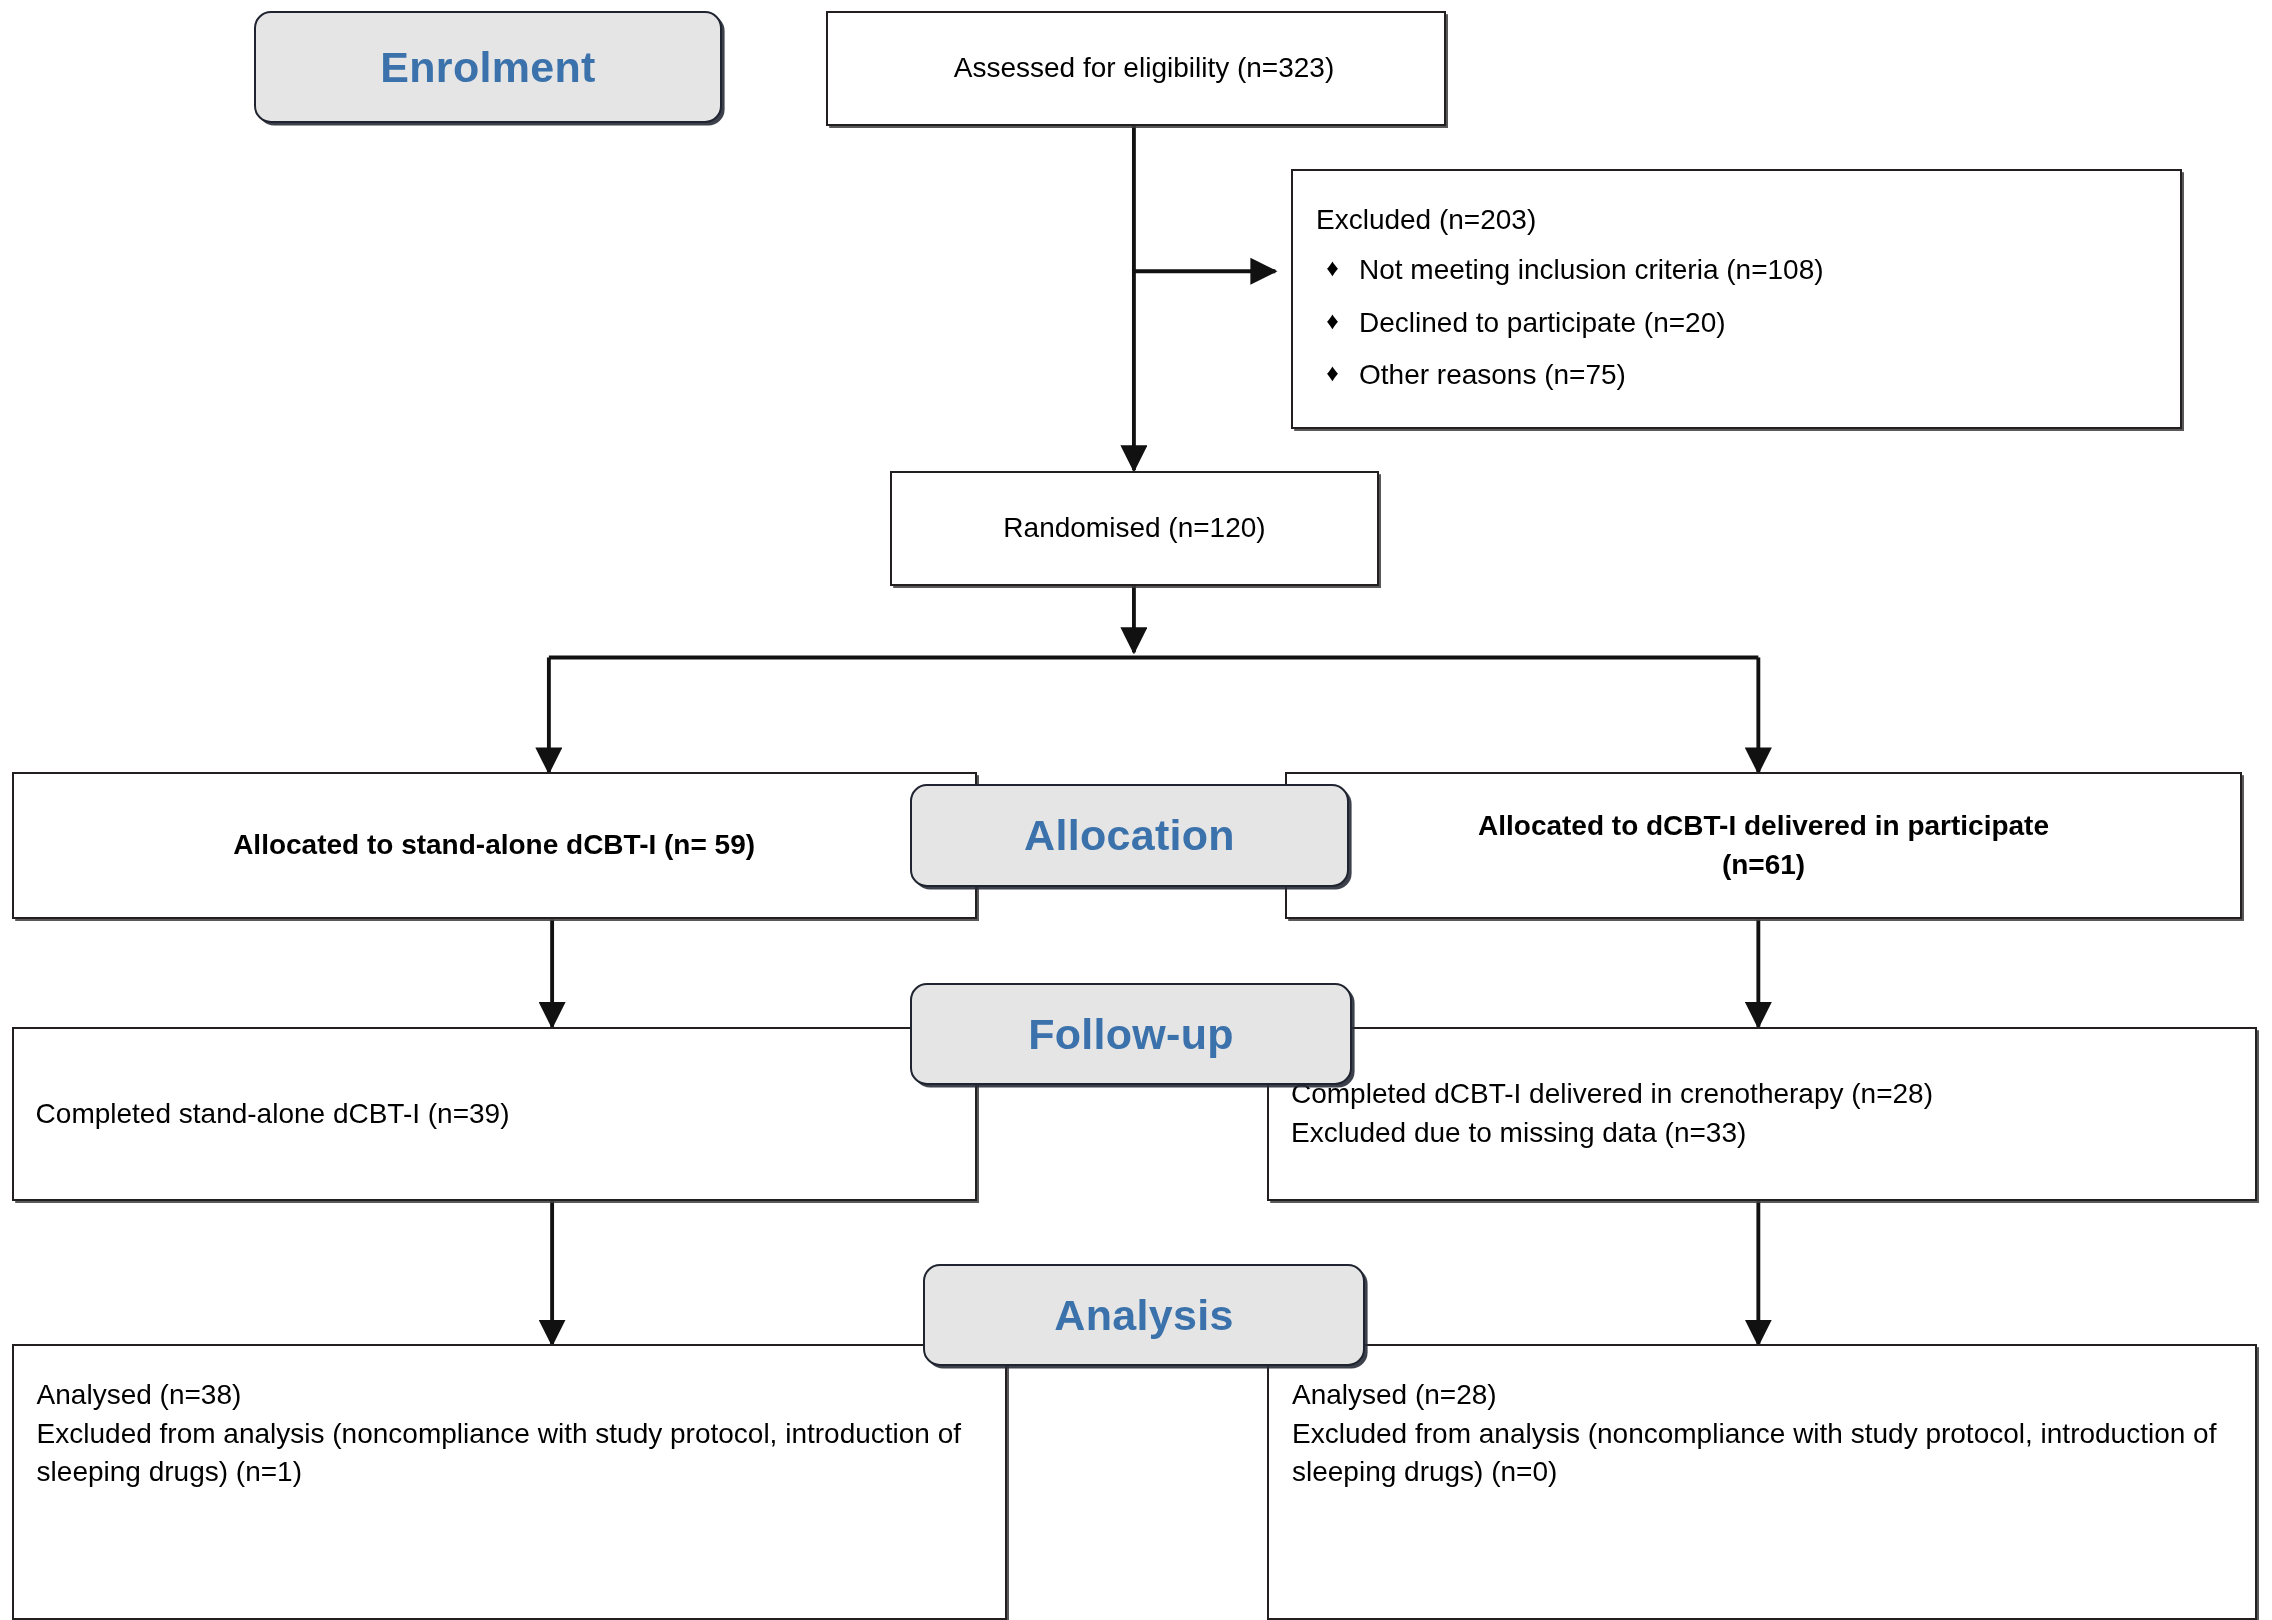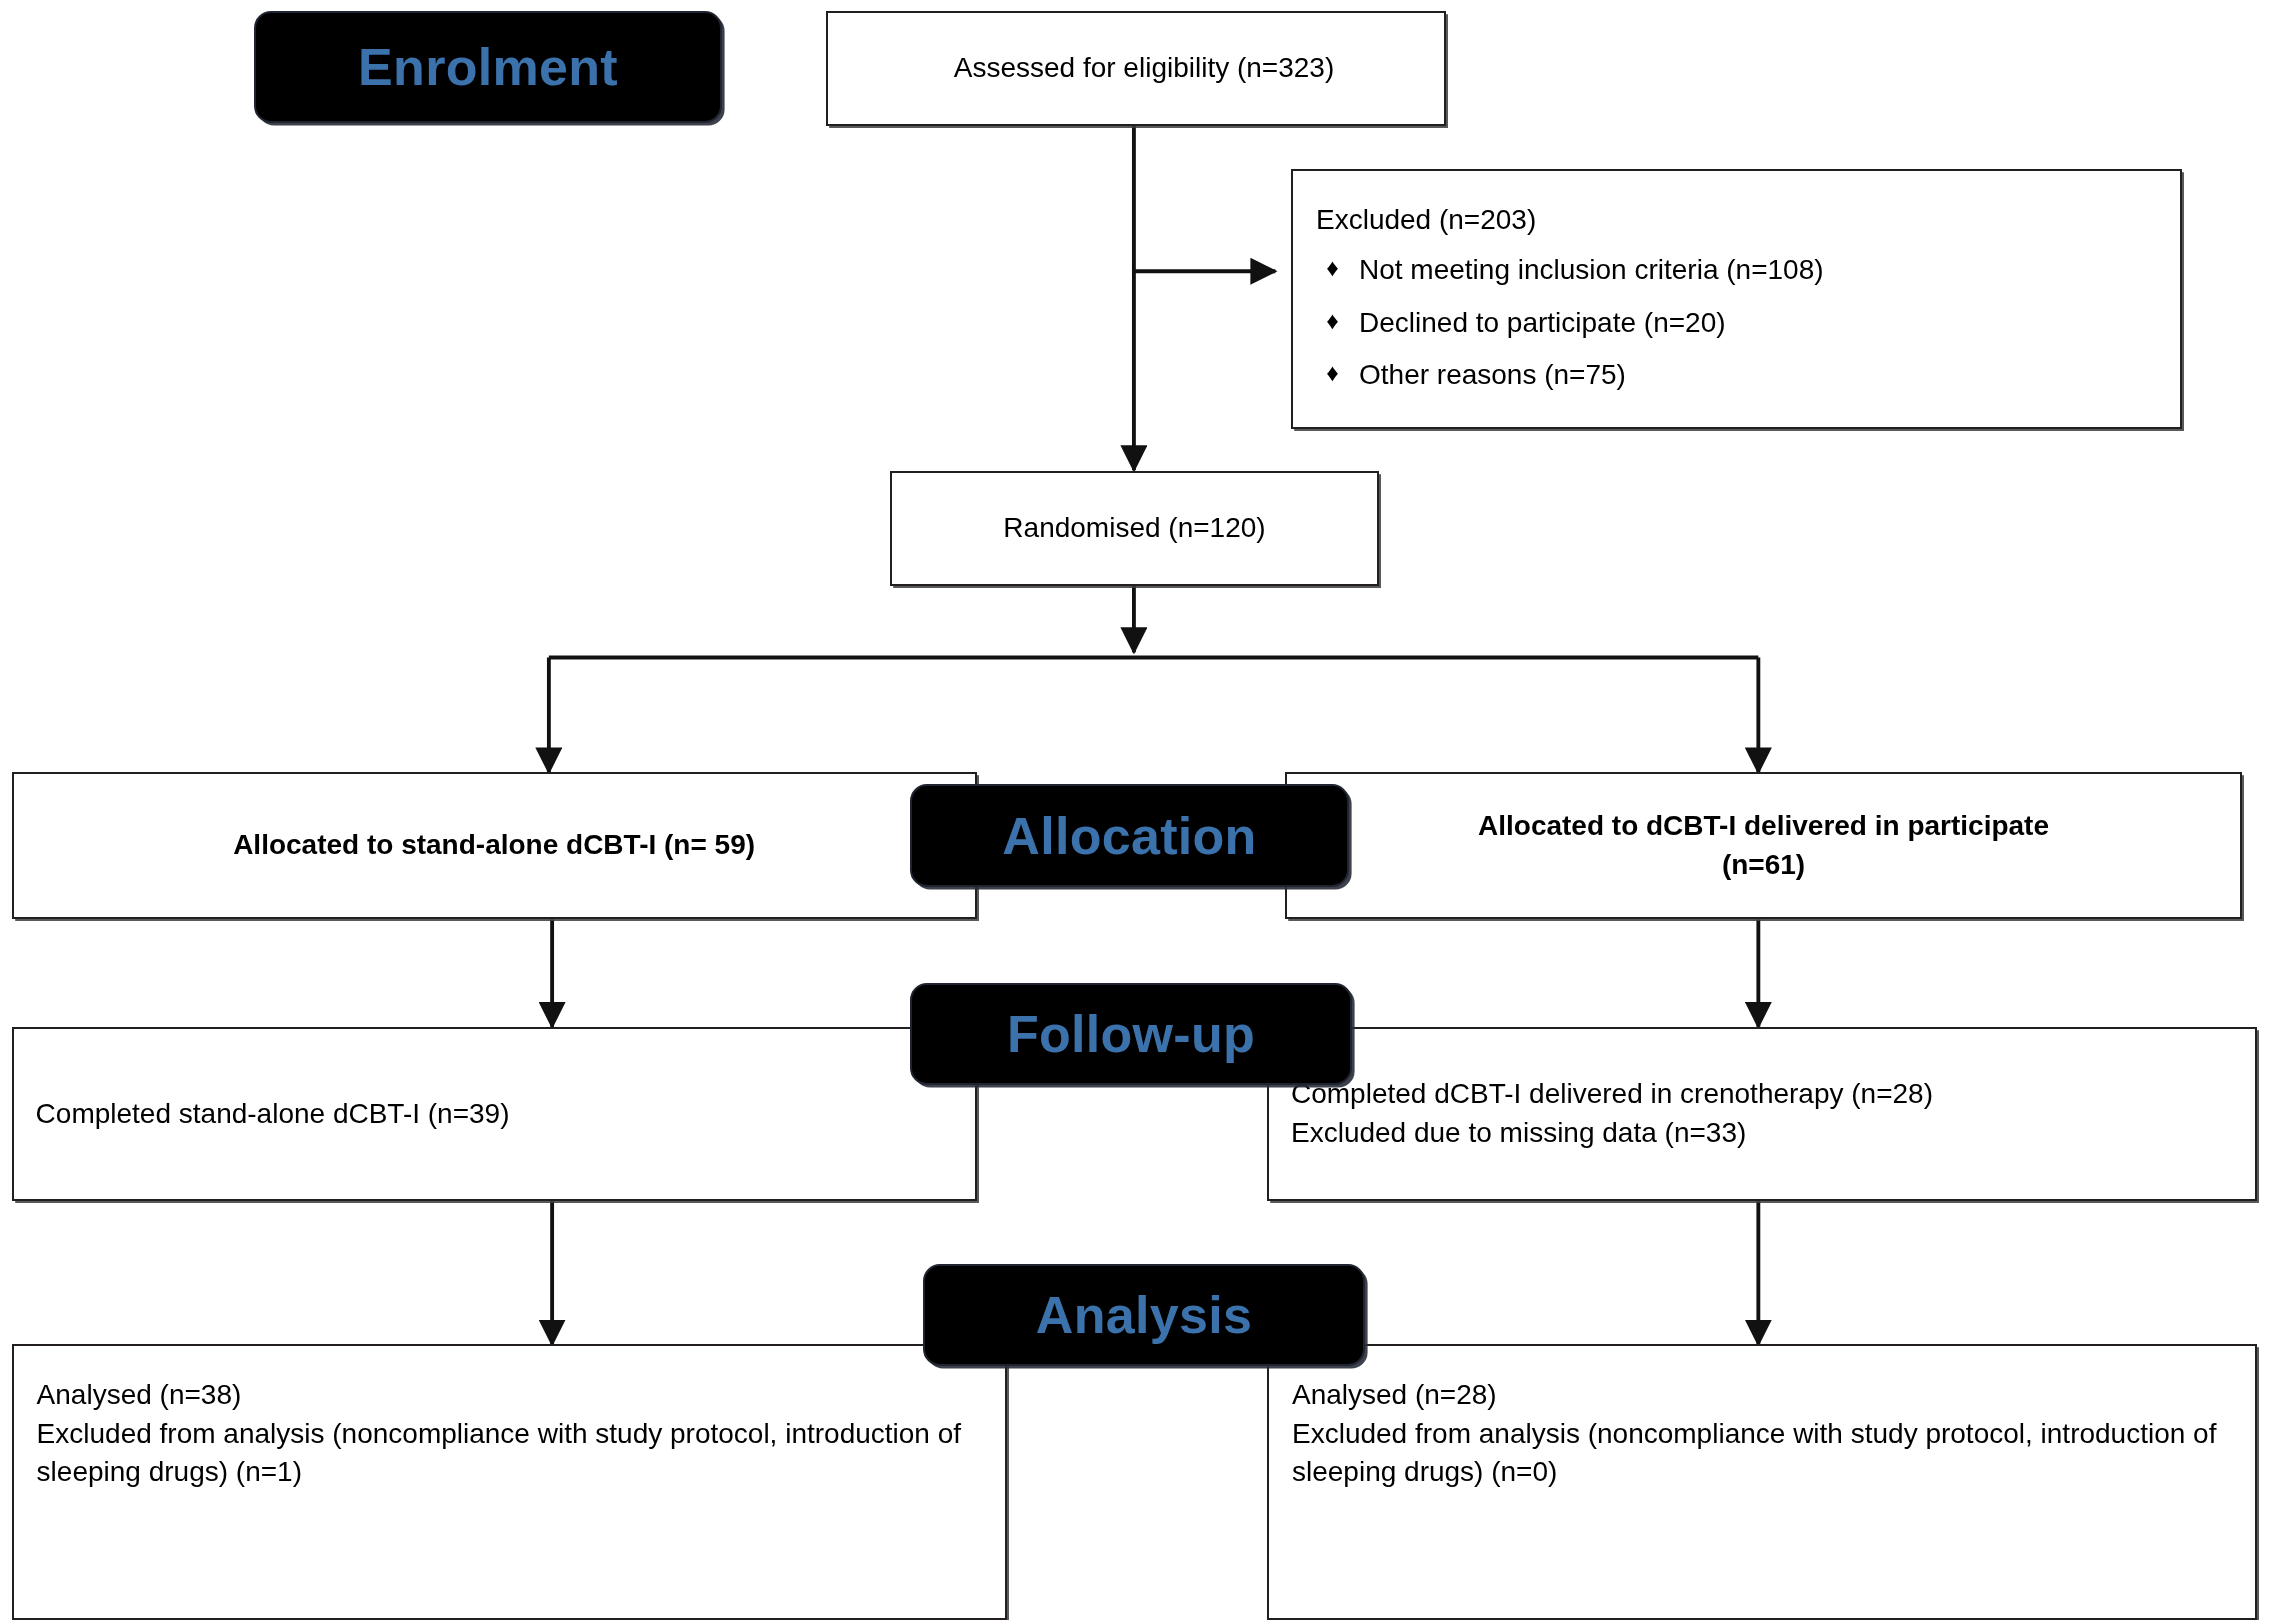--- a/index.html
+++ b/index.html
@@ -83,30 +83,30 @@
     white-space: nowrap;
   }
   .line.wrap {
     white-space: normal;
   }
 
   
   .pill {
     position: absolute;
     box-sizing: border-box;
-    background: #000000;
+    background: #e5e5e5;
     border: 2.6px solid #1f2430;
     border-radius: 17px;
     box-shadow: 3.2px 3.2px 0 -0.6px rgba(40,44,56,0.9);
     display: flex;
     align-items: center;
     justify-content: center;
     color: #3b72ab;
     font-weight: bold;
-    font-size: 52px;
+    font-size: 43px;
     letter-spacing: 0.3px;
     z-index: 30;
   }
 </style>
 </head>
 <body>
 
 <div id="stage">
 
   <svg id="wires" viewBox="0 0 3520 2510" width="2273" height="1621" xmlns="http://www.w3.org/2000/svg">

